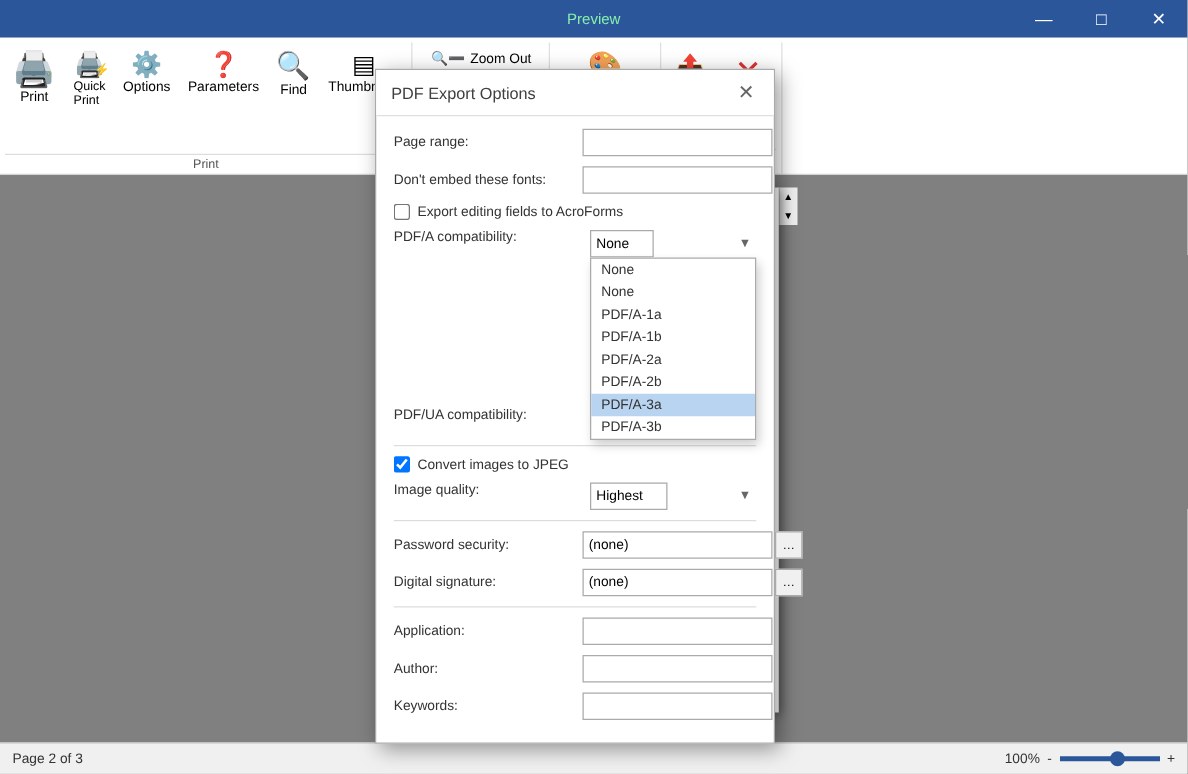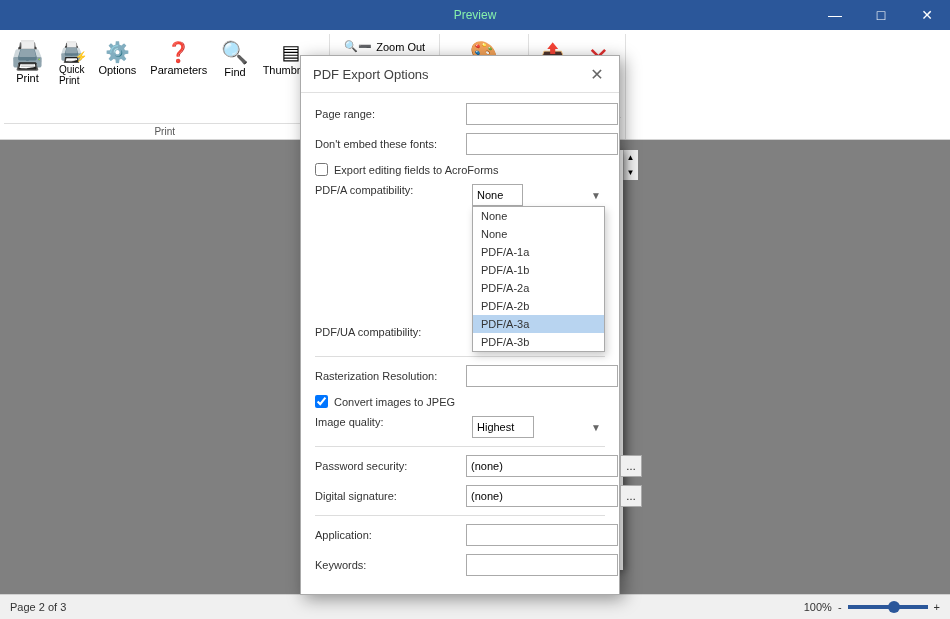--- a/index.html
+++ b/index.html
@@ -603,24 +603,20 @@
       <span class="form-label">PDF/UA compatibility:</span>
       <div class="select-wrapper">
         <select class="form-select"></select>
         <div class="select-arrow">▼</div>
       </div>
     </div>
 
     <hr class="form-section-divider">
 
 
-    <div class="form-row">
-      <span class="form-label">Rasterization Resolution:</span>
-      <input class="form-input" type="text" value="" style="">
-    </div>
 
     <div class="form-checkbox-row">
       <input type="checkbox" id="jpegCb" checked="" style="">
       <label for="jpegCb">Convert images to JPEG</label>
     </div>
 
     <div class="form-select-row">
       <span class="form-label">Image quality:</span>
       <div class="select-wrapper">
         <select class="form-select">
@@ -648,20 +644,24 @@
       </div>
     </div>
 
     <hr class="form-section-divider">
 
     <div class="form-row">
       <span class="form-label">Application:</span>
       <input class="form-input" type="text" value="" style="">
     </div>
 
+    <div class="form-row">
+      <span class="form-label">Author:</span>
+      <input class="form-input" type="text" value="" style="">
+    </div>
 
     <div class="form-row">
       <span class="form-label">Keywords:</span>
       <input class="form-input" type="text" value="" style="">
     </div>
 
   </div>
 
 </div>
 

